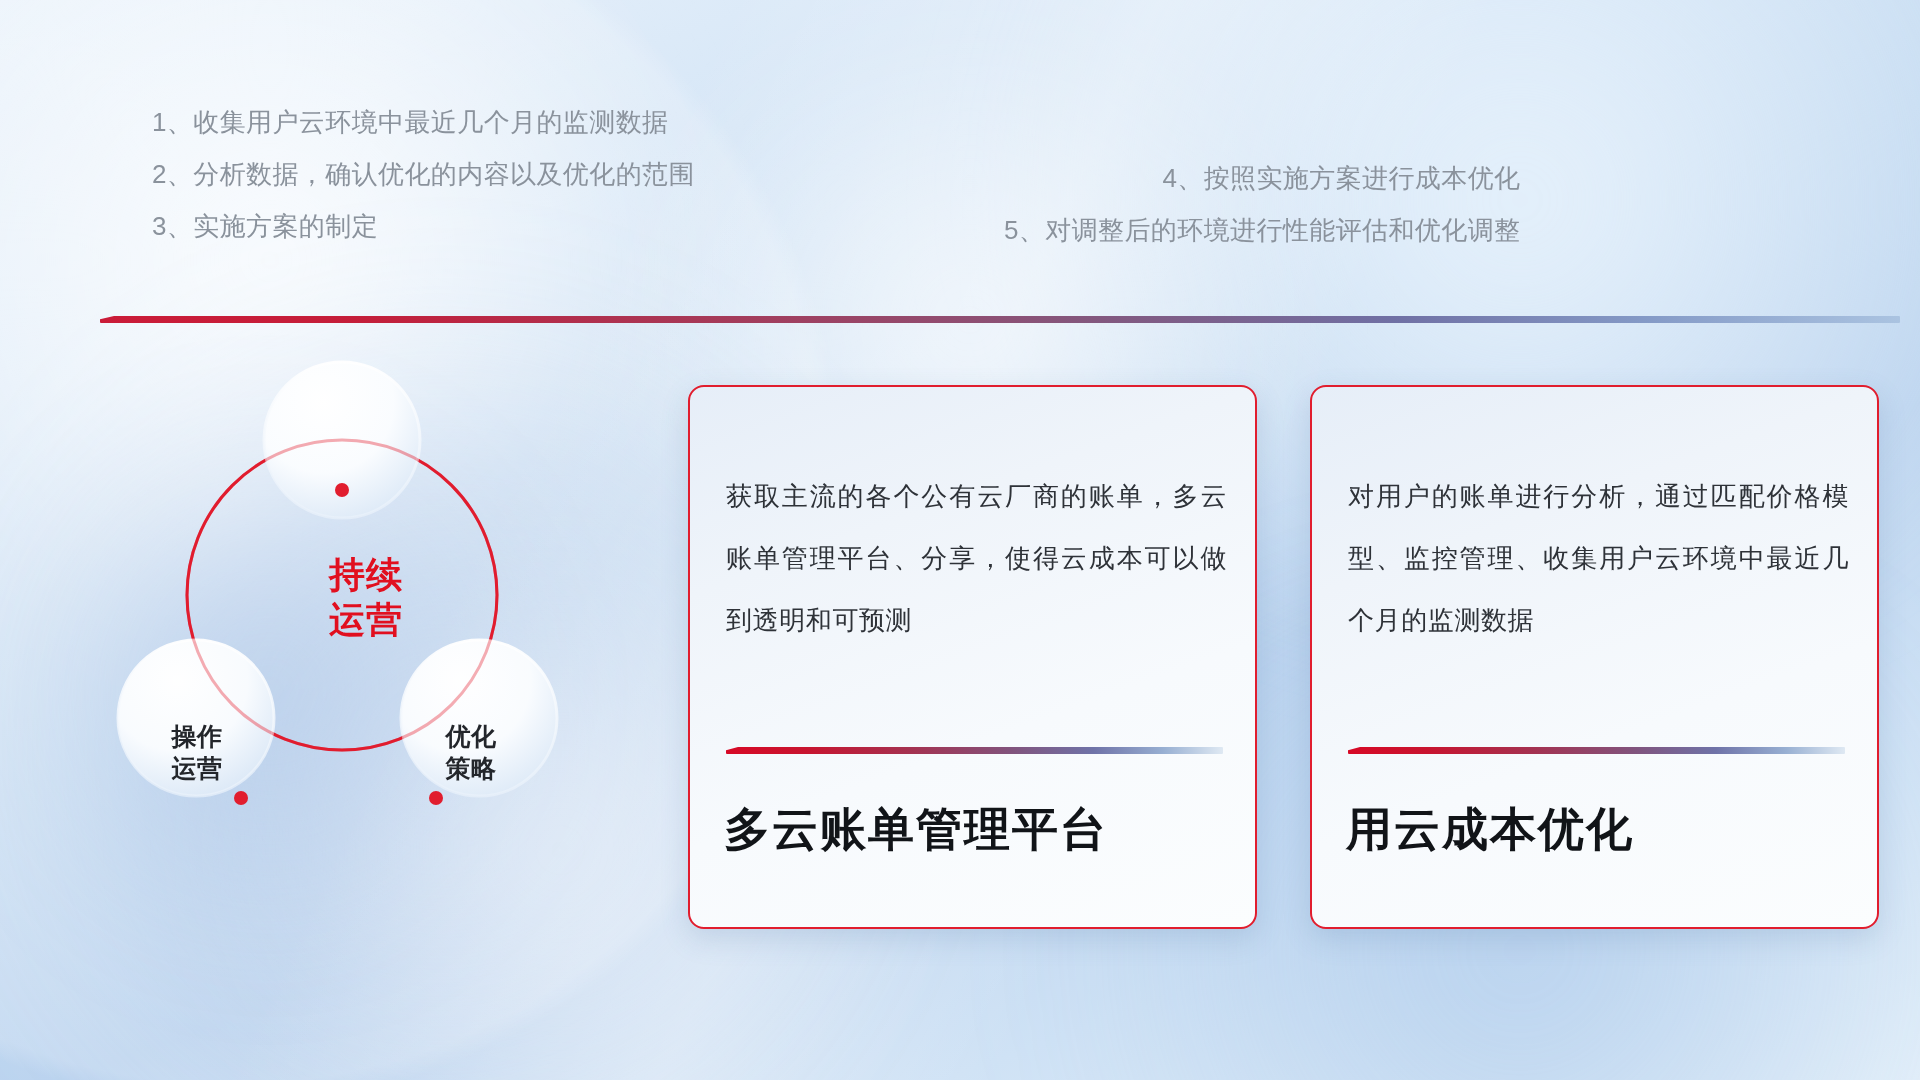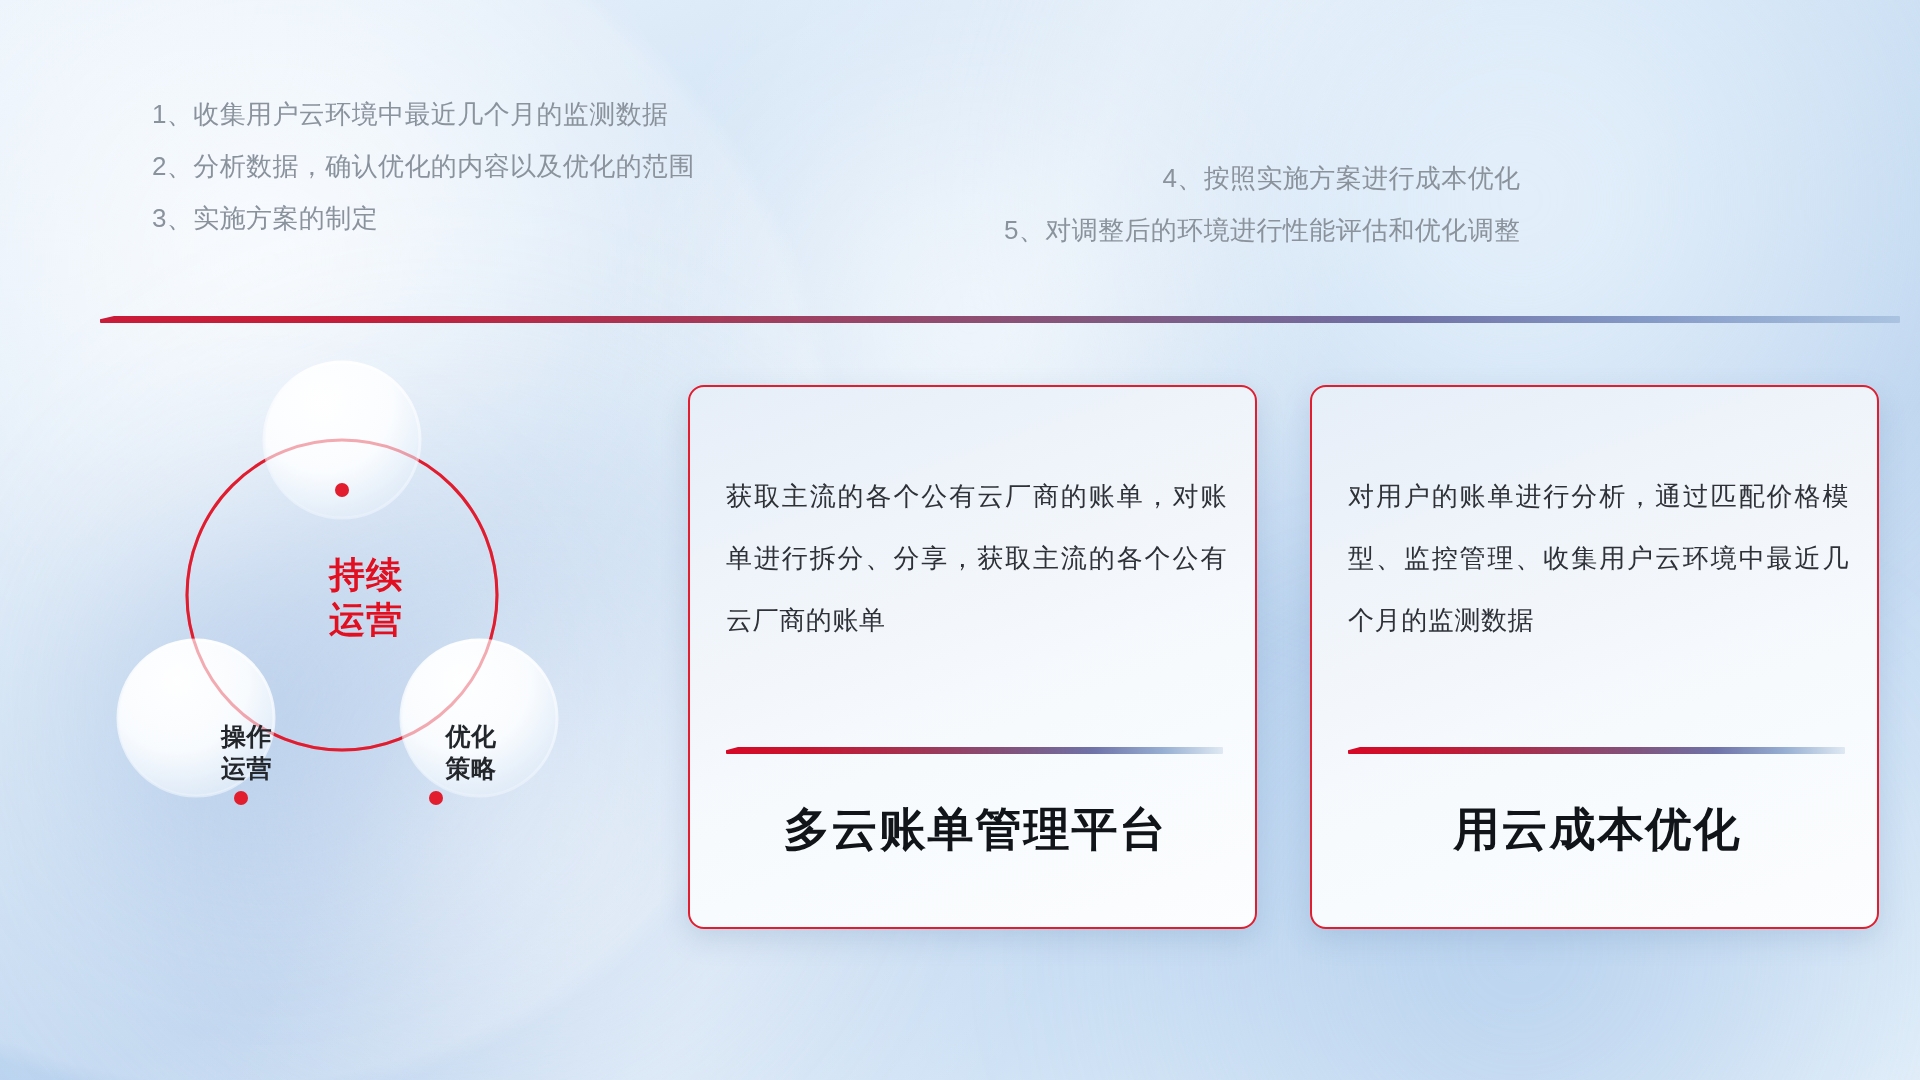--- a/index.html
+++ b/index.html
@@ -37,21 +37,21 @@
   }
   .bg-arc{
     position:absolute;width:1500px;height:1500px;border-radius:50%;
     left:-520px;top:-260px;
     background:radial-gradient(circle at 50% 50%,rgba(255,255,255,.45) 0%,rgba(255,255,255,.18) 56%,rgba(255,255,255,0) 58%);
   }
 
   
   #top-list{position:absolute;left:0;top:0;width:1920px;height:260px;}
   .list-col{position:absolute;}
-  .col-left{left:152px;top:88px;}
+  .col-left{left:152px;top:96px;}
   .col-right{left:1004px;top:152px;text-align:right;}
   .list-item{
     color:#8a929c;
     font-size:26px;
     line-height:52px;
     white-space:nowrap;
     letter-spacing:.4px;
   }
 
   
@@ -65,21 +65,21 @@
 
   
   #venn{position:absolute;left:96px;top:350px;width:540px;height:620px;}
   #venn svg{position:absolute;left:0;top:0;}
   .venn-label{
     position:absolute;text-align:center;
     color:#23262b;font-weight:700;line-height:1.28;white-space:pre-line;
     letter-spacing:.5px;
   }
   .lbl-top{left:166px;top:54px;width:160px;font-size:27px;}
-  .lbl-bl{left:26px;top:370px;width:150px;font-size:25px;text-align:right;}
+  .lbl-bl{left:26px;top:370px;width:150px;font-size:25px;}
   .lbl-br{left:300px;top:370px;width:150px;font-size:25px;}
   .lbl-center{
     left:190px;top:202px;width:160px;font-size:36px;
     color:#e10f1f;font-weight:800;letter-spacing:1px;line-height:1.25;
   }
 
   
   .card{
     position:absolute;top:385px;width:565px;height:540px;
     border:2px solid #e11d2e;border-radius:16px;
@@ -96,21 +96,21 @@
   }
   .card-rule{
     position:absolute;left:36px;right:32px;top:360px;height:7px;
     background:linear-gradient(90deg,#d70926 0%,#c8142f 16%,#a33352 38%,#80547e 58%,#6f73a8 74%,#97afd2 88%,#dfe9f3 100%);
     clip-path:polygon(0 46%,12px 0,100% 0,100% 100%,12px 100%,0 100%);
     border-radius:1px;
   }
   .card-title{
     position:absolute;left:34px;right:28px;top:412px;
     color:#111418;font-size:46px;font-weight:800;letter-spacing:2px;
-    text-align:center;white-space:nowrap;
+    white-space:nowrap;
   }
 </style>
 </head>
 <body>
 
 <div id="bg">
   <div class="bg-base"></div>
   <div class="bg-blob blob3"></div>
   <div class="bg-blob blob1"></div>
   <div class="bg-blob blob2"></div>
@@ -169,21 +169,21 @@
 
   <div class="venn-label lbl-bl">操作
 运营</div>
   <div class="venn-label lbl-br">优化
 策略</div>
   <div class="venn-label lbl-center">持续
 运营</div>
 </div>
 
 <div class="card" id="card-1">
-  <div class="card-body">获取主流的各个公有云厂商的账单，对账单进行拆分、分享，获取主流的各个公有云厂商的账单</div>
+  <div class="card-body">获取主流的各个公有云厂商的账单，多云账单管理平台、分享，使得云成本可以做到透明和可预测</div>
   <div class="card-rule"></div>
   <div class="card-title">多云账单管理平台</div>
 </div>
 
 <div class="card" id="card-2">
   <div class="card-body">对用户的账单进行分析，通过匹配价格模型、监控管理、收集用户云环境中最近几个月的监测数据</div>
   <div class="card-rule"></div>
   <div class="card-title">用云成本优化</div>
 </div>
 

